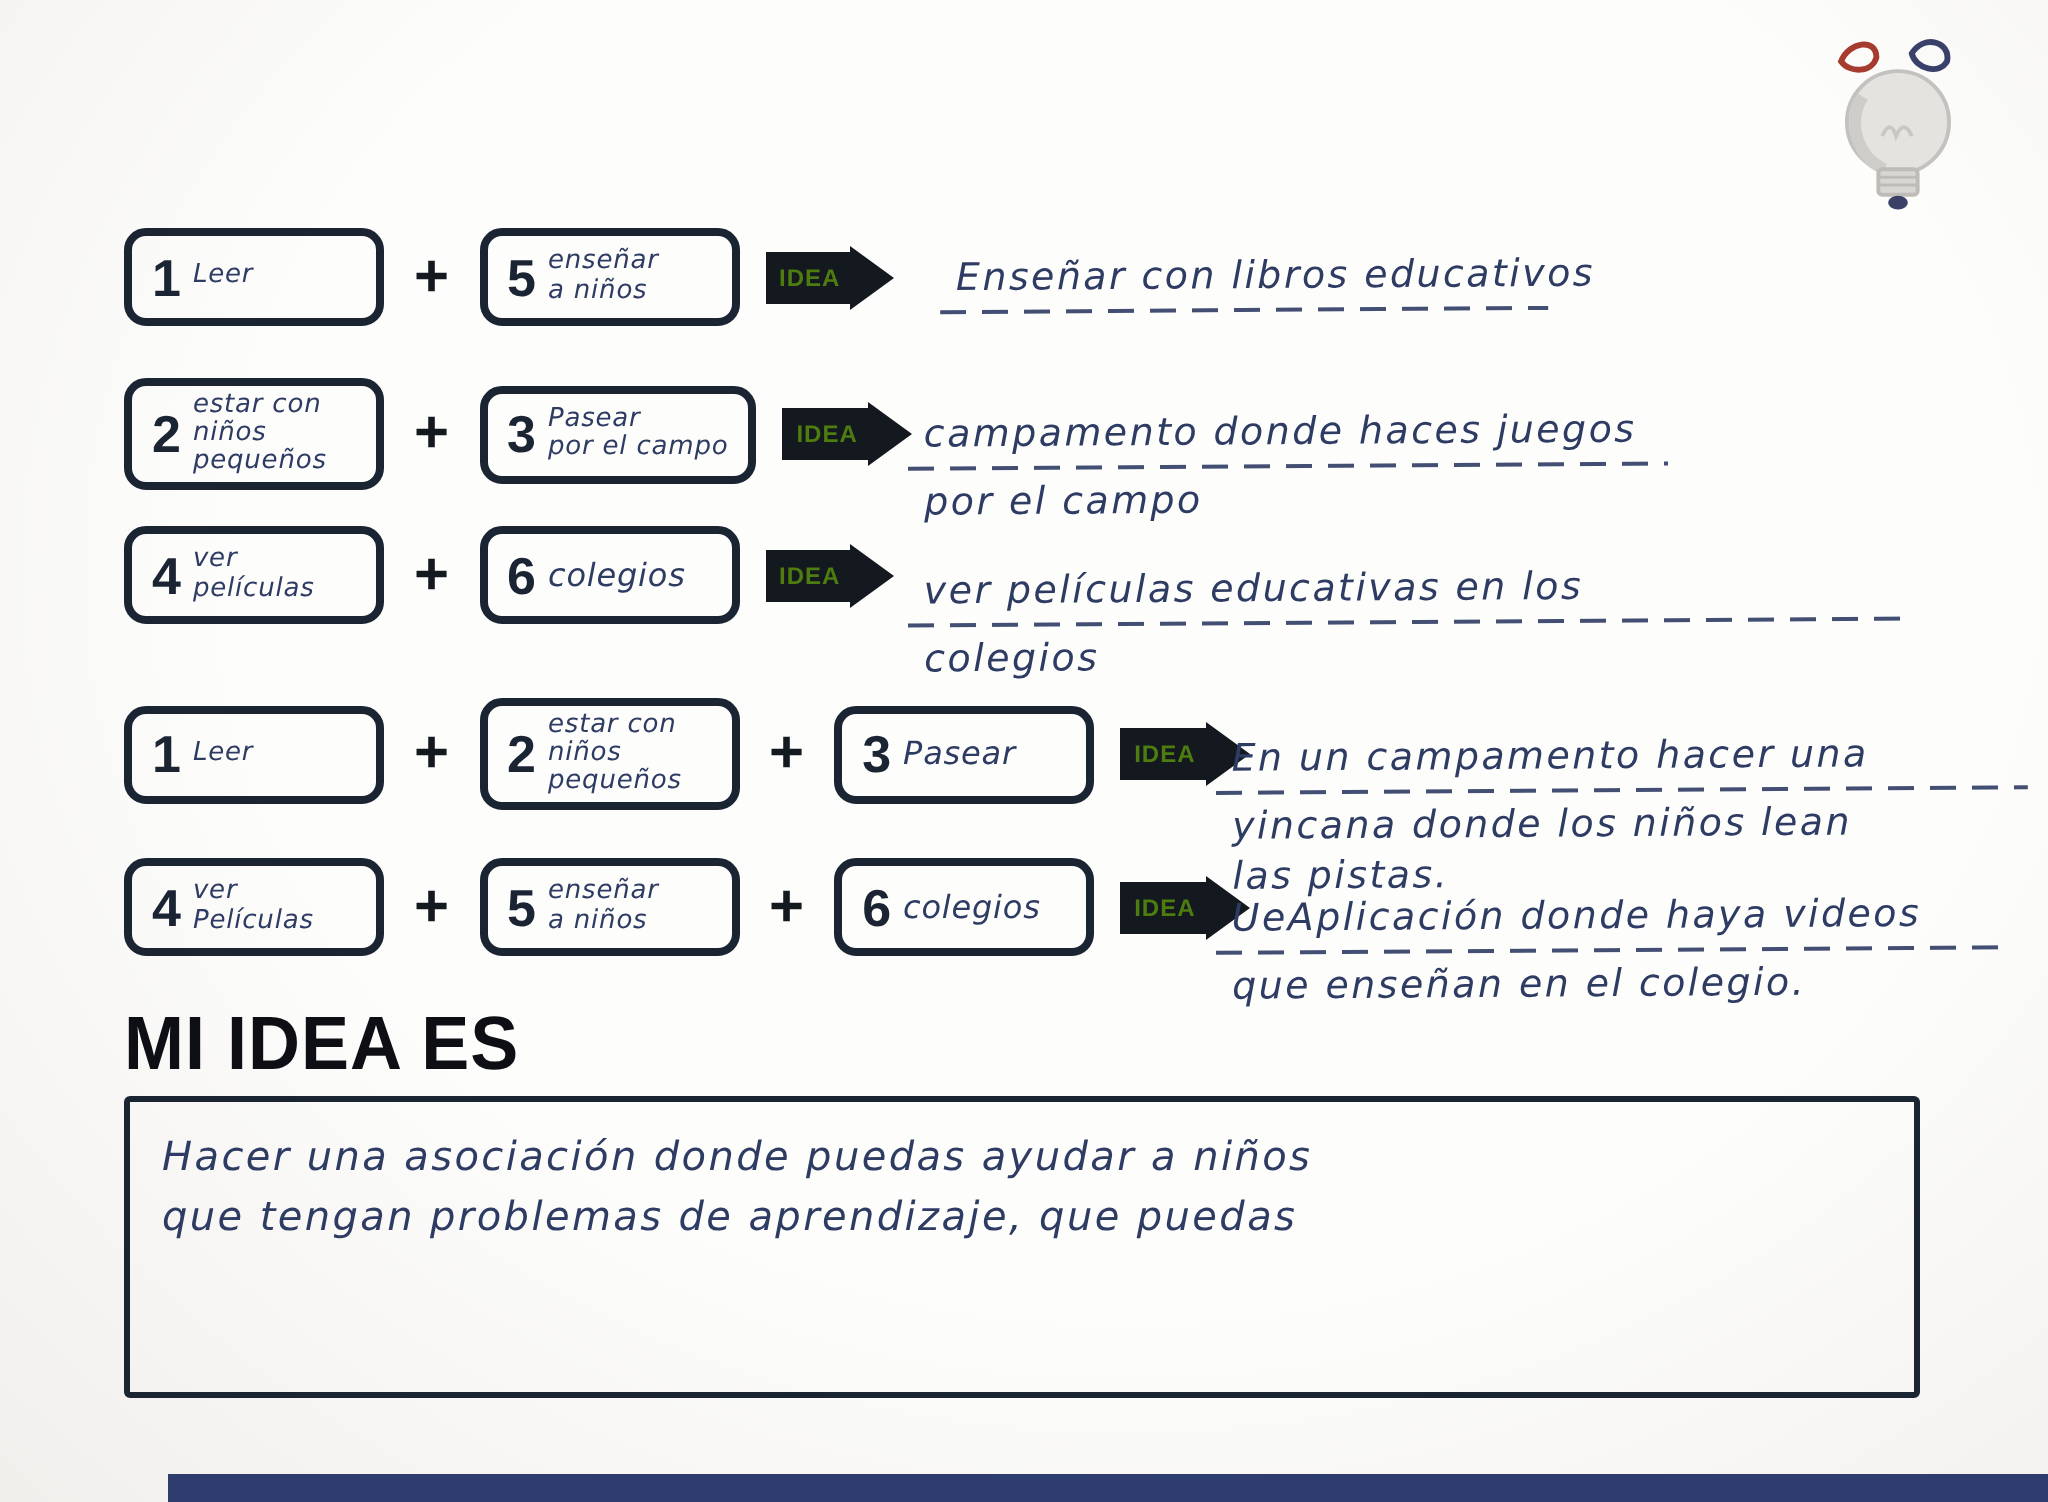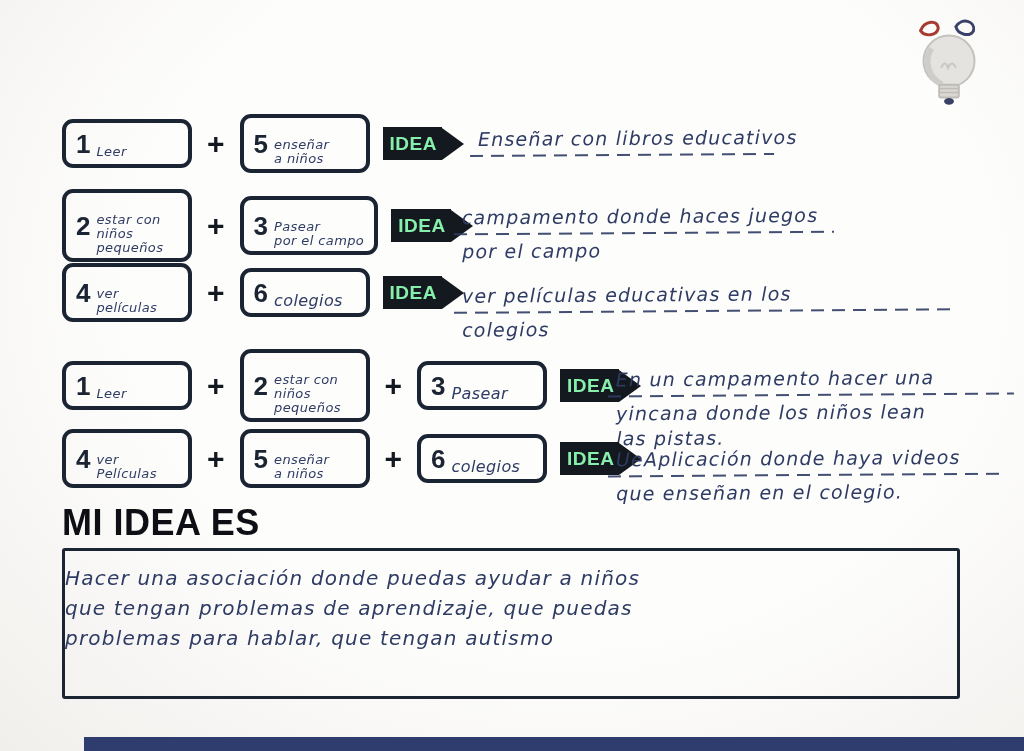--- a/index.html
+++ b/index.html
@@ -15,25 +15,25 @@
     background:radial-gradient(ellipse at 55% 38%, #fdfdfc 55%, #f1efec 100%);
   }
   
   .row{position:absolute;left:62px;display:flex;align-items:center;gap:13px;}
   .cbox{
     min-width:130px;min-height:49px;border:4px solid var(--ink);border-radius:11px;
     display:flex;align-items:center;gap:6px;padding:3px 10px;background:transparent;
   }
   .num{font-size:26px;font-weight:bold;color:var(--ink);line-height:1;}
   .hw{font-family:"DejaVu Sans",sans-serif;font-style:italic;color:var(--handwriting);}
-  .lbl{font-size:13px;line-height:1.08;letter-spacing:.4px;white-space:pre-line;margin-top:17px;}
+  .lbl{font-size:13px;line-height:1.08;letter-spacing:.4px;white-space:pre-line;}
   .plus{font-size:30px;font-weight:bold;color:var(--arrow);line-height:1;padding:0 2px;}
   .idea-arrow{display:flex;align-items:center;}
   .idea-body{
-    background:var(--arrow);color:#86efac;font-weight:bold;font-size:19px;
+    background:var(--arrow);color:#4d7c0f;font-weight:bold;font-size:12px;
     letter-spacing:.5px;padding:7px 5px 7px 7px;line-height:1;
   }
   .idea-head{
     width:0;height:0;border-top:16px solid transparent;border-bottom:16px solid transparent;
     border-left:22px solid var(--arrow);
   }
   
   .answer{position:absolute;font-size:19px;letter-spacing:1.2px;line-height:1.28;transform:rotate(-0.4deg);}
   .ans-line{white-space:nowrap;}
   .ans-line.dashed{position:relative;padding-bottom:8px;margin-bottom:2px;}
@@ -42,21 +42,21 @@
     background:repeating-linear-gradient(90deg,var(--handwriting) 0 13px,transparent 13px 21px);
     opacity:.9;
   }
   
   .heading{
     position:absolute;left:62px;top:500px;font-size:36px;font-weight:bold;
     color:#0d0f14;letter-spacing:.5px;transform:scaleY(1.05);transform-origin:left top;
   }
   .idea-box{
     position:absolute;left:62px;top:548px;width:898px;height:151px;
-    border:3px solid var(--ink);border-radius:3px;padding:12px 0;
+    border:3px solid var(--ink);border-radius:3px;padding:12px 16px;
   }
   .idea-box .final-line{font-size:20px;letter-spacing:1.2px;line-height:1.5;white-space:nowrap;}
   .bottom-bar{position:absolute;left:84px;right:0;bottom:0;height:14px;background:var(--bottom-bar);}
   .bulb{position:absolute;left:895px;top:16px;width:108px;height:100px;}
 </style>
 </head>
 <body>
 
 <div class="page">
 
@@ -191,17 +191,16 @@
   <div class="answer hw" style="left:616px;top:446px;width:388px;">
     <div class="ans-line dashed">UeAplicación donde haya videos</div>
     <div class="ans-line">que enseñan en el colegio.</div>
   </div>
 
   <div class="heading">MI IDEA ES</div>
 
   <div class="idea-box">
     <div class="final-line hw">Hacer una asociación donde puedas ayudar a niños</div>
     <div class="final-line hw">que tengan problemas de aprendizaje, que puedas</div>
-    <div class="final-line hw">problemas para hablar, que tengan autismo</div>
   </div>
 
   <div class="bottom-bar"></div>
 </div>
 
 </body></html>

